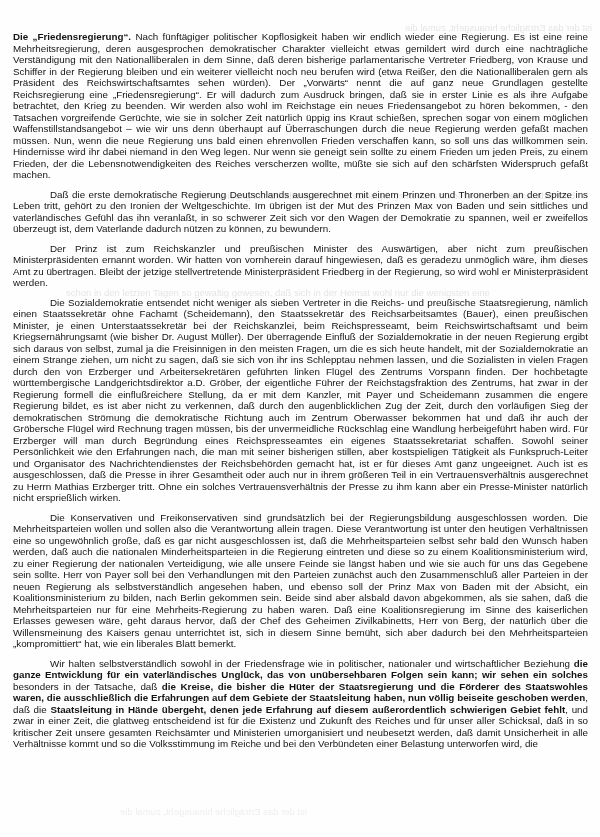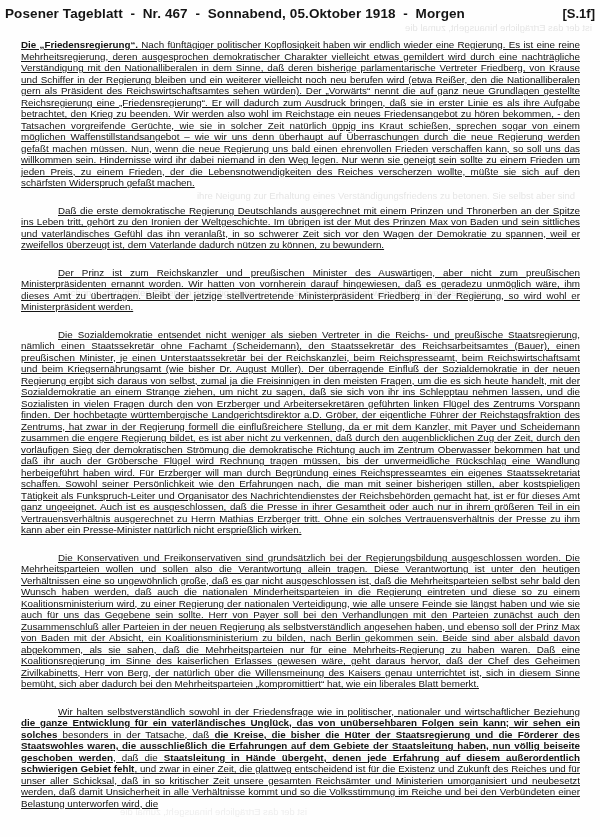--- a/index.html
+++ b/index.html
@@ -19,21 +19,21 @@
   .masthead{
     font-weight:bold;font-size:13.5px;letter-spacing:.1px;white-space:pre;
   }
   .page-ref{font-weight:bold;font-size:13px;}
   .article{
     position:absolute;top:23px;left:5px;right:4px;
     text-align:justify;
     font-size:9.8px;line-height:11.5px;
     z-index:1;
   }
-  .para{margin:16px;padding:0;text-decoration:underline;}
+  .para{margin:8px;padding:0;}
   .para.indent{text-indent:37px;}
   .b{font-weight:bold;}
   
   .ghost{
     position:absolute;z-index:0;color:#8a8a8a;opacity:.22;
     font-size:9.5px;white-space:nowrap;pointer-events:none;
   }
   .ghost.mirrored{transform:scaleX(-1);}
   .g0{top:22px;right:8px;}
   .g1{top:190px;left:197px;text-align:right;}
@@ -43,24 +43,20 @@
 </head>
 <body>
 
 <div class="page">
 
   <span class="ghost mirrored g0">ist der das Erträgliche hinausgeht, zumal die</span>
   <span class="ghost g1">ihre Neigung zur Erhaltung eines Verständigungsfriedens zu betonen. Sie selbst aber sind</span>
   <span class="ghost g2">schon in den letzten Tagen so gewaltig gewesen, daß sich in der Heimat wohl nur die wenigsten eine</span>
   <span class="ghost mirrored g3">ist der das Erträgliche hinausgeht, zumal die</span>
 
-  <div class="page-header">
-    <span class="masthead">Posener Tageblatt  -  Nr. 467  -  Sonnabend, 05.Oktober 1918  -  Morgen</span>
-    <span class="page-ref">[S.1f]</span>
-  </div>
 
   <div class="article">
       <p class="para"><span class="b">Die „Friedensregierung“. </span><span>Nach fünftägiger politischer Kopflosigkeit haben wir endlich wieder eine Regierung. Es ist eine reine Mehrheitsregierung, deren ausgesprochen demokratischer Charakter vielleicht etwas gemildert wird durch eine nachträgliche Verständigung mit den Nationalliberalen in dem Sinne, daß deren bisherige parlamentarische Vertreter Friedberg, von Krause und Schiffer in der Regierung bleiben und ein weiterer vielleicht noch neu berufen wird (etwa Reißer, den die Nationalliberalen gern als Präsident des Reichswirtschaftsamtes sehen würden).  Der „Vorwärts“ nennt die auf ganz neue Grundlagen gestellte Reichsregierung eine „Friedensregierung“. Er will dadurch zum Ausdruck bringen, daß sie in erster Linie es als ihre Aufgabe betrachtet, den Krieg zu beenden. Wir werden also wohl im Reichstage ein neues Friedensangebot zu hören bekommen, - den Tatsachen vorgreifende Gerüchte, wie sie in solcher Zeit natürlich üppig ins Kraut schießen, sprechen sogar von einem möglichen Waffenstillstandsangebot – wie wir uns denn überhaupt auf Überraschungen durch die neue Regierung werden gefaßt machen müssen. Nun, wenn die neue Regierung uns bald einen ehrenvollen Frieden verschaffen kann, so soll uns das willkommen sein. Hindernisse wird ihr dabei niemand in den Weg legen. Nur wenn sie geneigt sein sollte zu einem Frieden um jeden Preis, zu einem Frieden, der die Lebensnotwendigkeiten des Reiches verscherzen wollte, müßte sie sich auf den schärfsten Widerspruch gefaßt machen.</span></p>
       <p class="para indent"><span>Daß die erste demokratische Regierung Deutschlands ausgerechnet mit einem Prinzen und Thronerben an der Spitze ins Leben tritt, gehört zu den Ironien der Weltgeschichte. Im übrigen ist der Mut des Prinzen Max von Baden und sein sittliches und vaterländisches Gefühl das ihn veranlaßt, in so schwerer Zeit sich vor den Wagen der Demokratie zu spannen, weil er zweifellos überzeugt ist, dem Vaterlande dadurch nützen zu können, zu bewundern.</span></p>
       <p class="para indent"><span>Der Prinz ist zum Reichskanzler und preußischen Minister des Auswärtigen, aber nicht zum preußischen Ministerpräsidenten ernannt worden. Wir hatten von vornherein darauf hingewiesen, daß es geradezu unmöglich wäre, ihm dieses Amt zu übertragen. Bleibt der jetzige stellvertretende Ministerpräsident Friedberg in der Regierung, so wird wohl er Ministerpräsident werden.</span></p>
       <p class="para indent"><span>Die Sozialdemokratie entsendet nicht weniger als sieben Vertreter in die Reichs- und preußische Staatsregierung, nämlich einen Staatssekretär ohne Fachamt (Scheidemann), den Staatssekretär des Reichsarbeitsamtes (Bauer), einen preußischen Minister, je einen Unterstaatssekretär bei der Reichskanzlei, beim Reichspresseamt, beim Reichswirtschaftsamt und beim Kriegsernährungsamt (wie bisher Dr. August Müller). Der überragende Einfluß der Sozialdemokratie in der neuen Regierung ergibt sich daraus von selbst, zumal ja die Freisinnigen in den meisten Fragen, um die es sich heute handelt, mit der Sozialdemokratie an einem Strange ziehen, um nicht zu sagen, daß sie sich von ihr ins Schlepptau nehmen lassen, und die Sozialisten in vielen Fragen durch den von Erzberger und Arbeitersekretären geführten linken Flügel des Zentrums Vorspann finden. Der hochbetagte württembergische Landgerichtsdirektor a.D. Gröber, der eigentliche Führer der Reichstagsfraktion des Zentrums, hat zwar in der Regierung formell die einflußreichere Stellung, da er mit dem Kanzler, mit Payer und Scheidemann zusammen die engere Regierung bildet, es ist aber nicht zu verkennen, daß durch den augenblicklichen Zug der Zeit, durch den vorläufigen Sieg der demokratischen Strömung die demokratische Richtung auch im Zentrum Oberwasser bekommen hat und daß ihr auch der Gröbersche Flügel wird Rechnung tragen müssen, bis der unvermeidliche Rückschlag eine Wandlung herbeigeführt haben wird. Für Erzberger will man durch Begründung eines Reichspresseamtes ein eigenes Staatssekretariat schaffen. Sowohl seiner Persönlichkeit wie den Erfahrungen nach, die man mit seiner bisherigen stillen, aber kostspieligen Tätigkeit als Funkspruch-Leiter und Organisator des Nachrichtendienstes der Reichsbehörden gemacht hat, ist er für dieses Amt ganz ungeeignet. Auch ist es ausgeschlossen, daß die Presse in ihrer Gesamtheit oder auch nur in ihrem größeren Teil in ein Vertrauensverhältnis ausgerechnet zu Herrn Mathias Erzberger tritt. Ohne ein solches Vertrauensverhältnis der Presse zu ihm kann aber ein Presse-Minister natürlich nicht ersprießlich wirken.</span></p>
       <p class="para indent"><span>Die Konservativen und Freikonservativen sind grundsätzlich bei der Regierungsbildung ausgeschlossen worden. Die Mehrheitsparteien wollen und sollen also die Verantwortung allein tragen. Diese Verantwortung ist unter den heutigen Verhältnissen eine so ungewöhnlich große, daß es gar nicht ausgeschlossen ist, daß die Mehrheitsparteien selbst sehr bald den Wunsch haben werden, daß auch die nationalen Minderheitsparteien in die Regierung eintreten und diese so zu einem Koalitionsministerium wird, zu einer Regierung der nationalen Verteidigung, wie alle unsere Feinde sie längst haben und wie sie auch für uns das Gegebene sein sollte. Herr von Payer soll bei den Verhandlungen mit den Parteien zunächst auch den Zusammenschluß aller Parteien in der neuen Regierung als selbstverständlich angesehen haben, und ebenso soll der Prinz Max von Baden mit der Absicht, ein Koalitionsministerium zu bilden, nach Berlin gekommen sein. Beide sind aber alsbald davon abgekommen, als sie sahen, daß die Mehrheitsparteien nur für eine Mehrheits-Regierung zu haben waren. Daß eine Koalitionsregierung im Sinne des kaiserlichen Erlasses gewesen wäre, geht daraus hervor, daß der Chef des Geheimen Zivilkabinetts, Herr von Berg, der natürlich über die Willensmeinung des Kaisers genau unterrichtet ist, sich in diesem Sinne bemüht, sich aber dadurch bei den Mehrheitsparteien „kompromittiert“ hat, wie ein liberales Blatt bemerkt.</span></p>
       <p class="para indent"><span>Wir halten selbstverständlich sowohl in der Friedensfrage wie in politischer, nationaler und wirtschaftlicher Beziehung </span><span class="b">die ganze Entwicklung für ein vaterländisches Unglück, das von unübersehbaren Folgen sein kann; wir sehen ein solches</span><span> besonders in der Tatsache, daß </span><span class="b">die Kreise, die bisher die Hüter der Staatsregierung und die Förderer des Staatswohles waren, die ausschließlich die Erfahrungen auf dem Gebiete der Staatsleitung haben, nun völlig beiseite geschoben werden</span><span>, daß die </span><span class="b">Staatsleitung in Hände übergeht, denen jede Erfahrung auf diesem außerordentlich schwierigen Gebiet fehlt</span><span>, und zwar in einer Zeit, die glattweg entscheidend ist für die Existenz und Zukunft des Reiches und für unser aller Schicksal, daß in so kritischer Zeit unsere gesamten Reichsämter  und Ministerien umorganisiert und neubesetzt werden, daß damit Unsicherheit in alle Verhältnisse kommt und so die Volksstimmung im Reiche und bei den Verbündeten einer Belastung unterworfen wird, die</span></p>
     </div>
 

